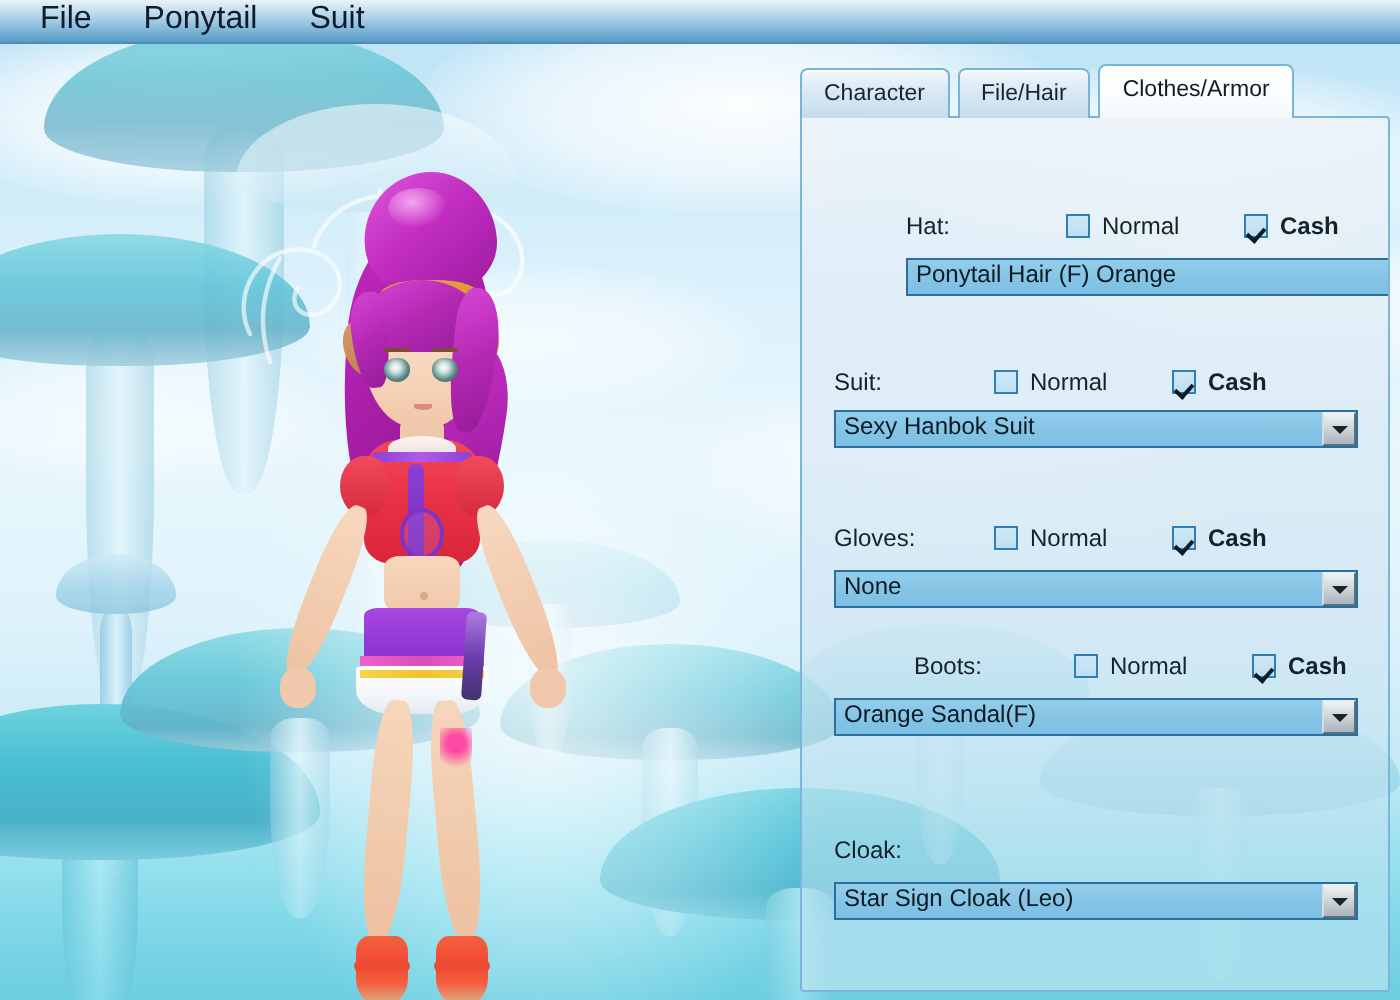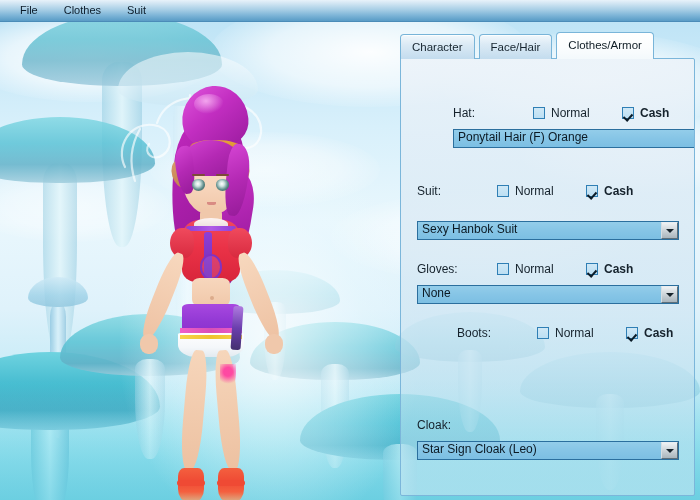--- a/index.html
+++ b/index.html
@@ -34,21 +34,21 @@
         #63a3cb 92%,
         #5b9cc6 100%);
     border-bottom: 1px solid #4b8cb8;
     display: flex;
     align-items: center;
     box-sizing: border-box;
     padding-left: 10px;
     z-index: 30;
   }
   .menu-item {
-    font-size: 11px;
+    font-size: 16px;
     color: #0d1d2b;
     padding: 2px 10px 3px 10px;
     margin-right: 6px;
     line-height: 14px;
     cursor: default;
     white-space: nowrap;
   }
 
   
   #viewport {
@@ -277,21 +277,21 @@
     border-top: 4px solid #18242c;
   }
 </style>
 </head>
 <body>
 
 <div id="app">
 
   <div id="menubar">
     <div class="menu-item">File</div>
-    <div class="menu-item">Clothes</div>
+    <div class="menu-item">Ponytail</div>
     <div class="menu-item">Suit</div>
   </div>
 
   <div id="viewport">
 
     <div class="cloud" style="left:-40px; top:-10px; width:260px; height:90px;"></div>
     <div class="cloud" style="left:210px; top:-25px; width:320px; height:110px;"></div>
     <div class="cloud" style="left:440px; top:10px; width:300px; height:100px;"></div>
     <div class="cloud" style="left:520px; top:90px; width:240px; height:80px; opacity:.8;"></div>
     <div class="cloud" style="left:150px; top:110px; width:230px; height:75px; opacity:.7;"></div>
@@ -503,21 +503,21 @@
                   border-radius: 24% 24% 38% 38%;
                   background: linear-gradient(to bottom,#f4603f 0%, #ef4a34 40%, #f4603f 70%, #d9b38a 100%);"></div>
       <div style="left:97px; top:398px; width:28px; height:6px; background:#ef4a34; border-radius:3px;"></div>
     </div>
   </div>
 
   <div id="panel">
 
     <div id="tabstrip">
       <div class="tab">Character</div>
-      <div class="tab">Face/Hair</div>
+      <div class="tab">File/Hair</div>
       <div class="tab active">Clothes/Armor</div>
     </div>
 
     <div id="panelbody">
 
       <div class="field-group" style="top:44px;margin-left:36px;">
         <div class="row-labels">
           <span class="field-label">Hat:</span>
           <span class="cb-wrap normal">
             <span class="checkbox"></span>
@@ -541,21 +541,21 @@
           <span class="field-label">Suit:</span>
           <span class="cb-wrap normal">
             <span class="checkbox"></span>
             <span class="cb-label">Normal</span>
           </span>
           <span class="cb-wrap cash">
             <span class="checkbox checked"></span>
             <span class="cb-label">Cash</span>
           </span>
         </div>
-        <div class="combo" style="top:40px;">
+        <div class="combo" style="top:24px;">
           <span class="combo-text">Sexy Hanbok Suit</span>
           <span class="combo-btn">
               <span class="combo-arrow"></span>
             </span>
         </div>
       </div>
 
       <div class="field-group" style="top:200px;">
         <div class="row-labels">
           <span class="field-label">Gloves:</span>
@@ -581,20 +581,26 @@
           <span class="field-label">Boots:</span>
           <span class="cb-wrap normal">
             <span class="checkbox"></span>
             <span class="cb-label">Normal</span>
           </span>
           <span class="cb-wrap cash">
             <span class="checkbox checked"></span>
             <span class="cb-label">Cash</span>
           </span>
         </div>
+        <div class="combo" style="top:26px;">
+          <span class="combo-text">Orange Sandal(F)</span>
+          <span class="combo-btn">
+              <span class="combo-arrow"></span>
+            </span>
+        </div>
       </div>
 
       <div class="field-group" style="top:356px;">
         <div class="row-labels">
           <span class="field-label">Cloak:</span>
         </div>
         <div class="combo" style="top:26px;">
           <span class="combo-text">Star Sign Cloak (Leo)</span>
           <span class="combo-btn">
               <span class="combo-arrow"></span>

